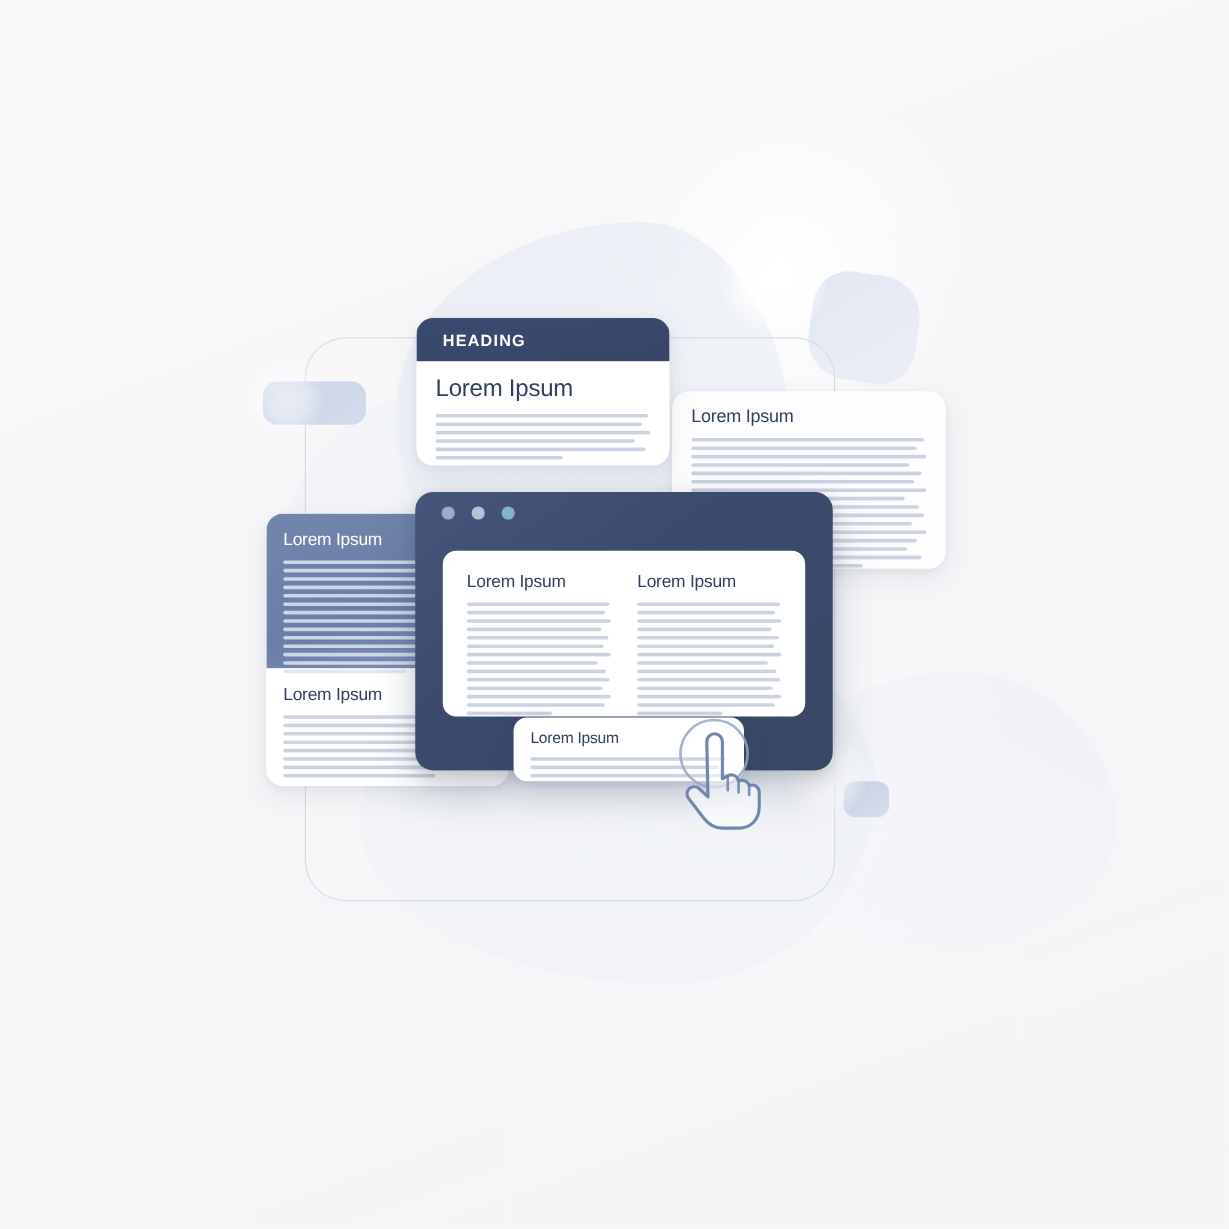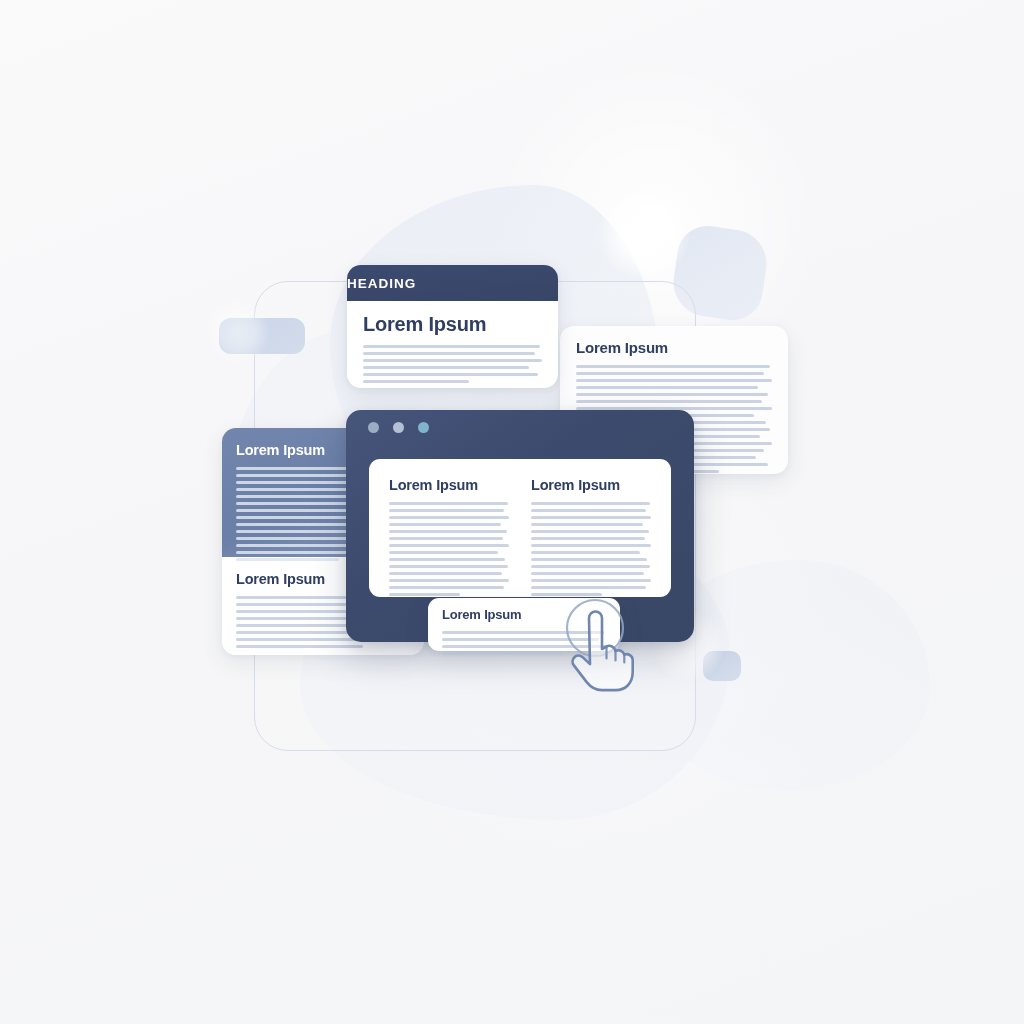--- a/index.html
+++ b/index.html
@@ -95,21 +95,21 @@
   .chip-a { left: 219px; top: 318px; width: 86px; height: 36px; }
   .chip-b { left: 703px; top: 651px; width: 38px; height: 30px; border-radius: 10px;
             background: linear-gradient(150deg, #c6d1e5 0%, #d5dde d; ) }
   .chip-b { background: linear-gradient(150deg, #c6d1e5 0%, #d6deec 100%); }
 
   
   .card { position: absolute; border-radius: 14px; }
 
   .card-title {
     font-size: 21px;
-    font-weight: bold;
+    font-weight: normal;
     color: #2f3e63;
     letter-spacing: -0.2px;
   }
 
   
   .lines { margin-top: 9px; }
   .lines i {
     display: block;
     height: 4px;
     margin-bottom: 4.2px;
@@ -126,20 +126,21 @@
     left: 347px; top: 265px;
     width: 211px; height: 123px;
     background: #ffffff;
     overflow: hidden;
     box-shadow: 0 8px 22px rgba(60,72,100,.10), 0 2px 6px rgba(60,72,100,.06);
   }
   #heading-card .bar {
     height: 36px;
     background: linear-gradient(175deg, #3b4a70 0%, #374566 100%);
     display: flex; align-items: center;
+    padding-left: 22px;
   }
   #heading-card .bar span {
     color: #ffffff;
     font-size: 13.5px;
     font-weight: bold;
     letter-spacing: 1.0px;
   }
   #heading-card .body { padding: 12px 16px 10px 16px; }
   #heading-card .card-title { font-size: 20px; }
 

